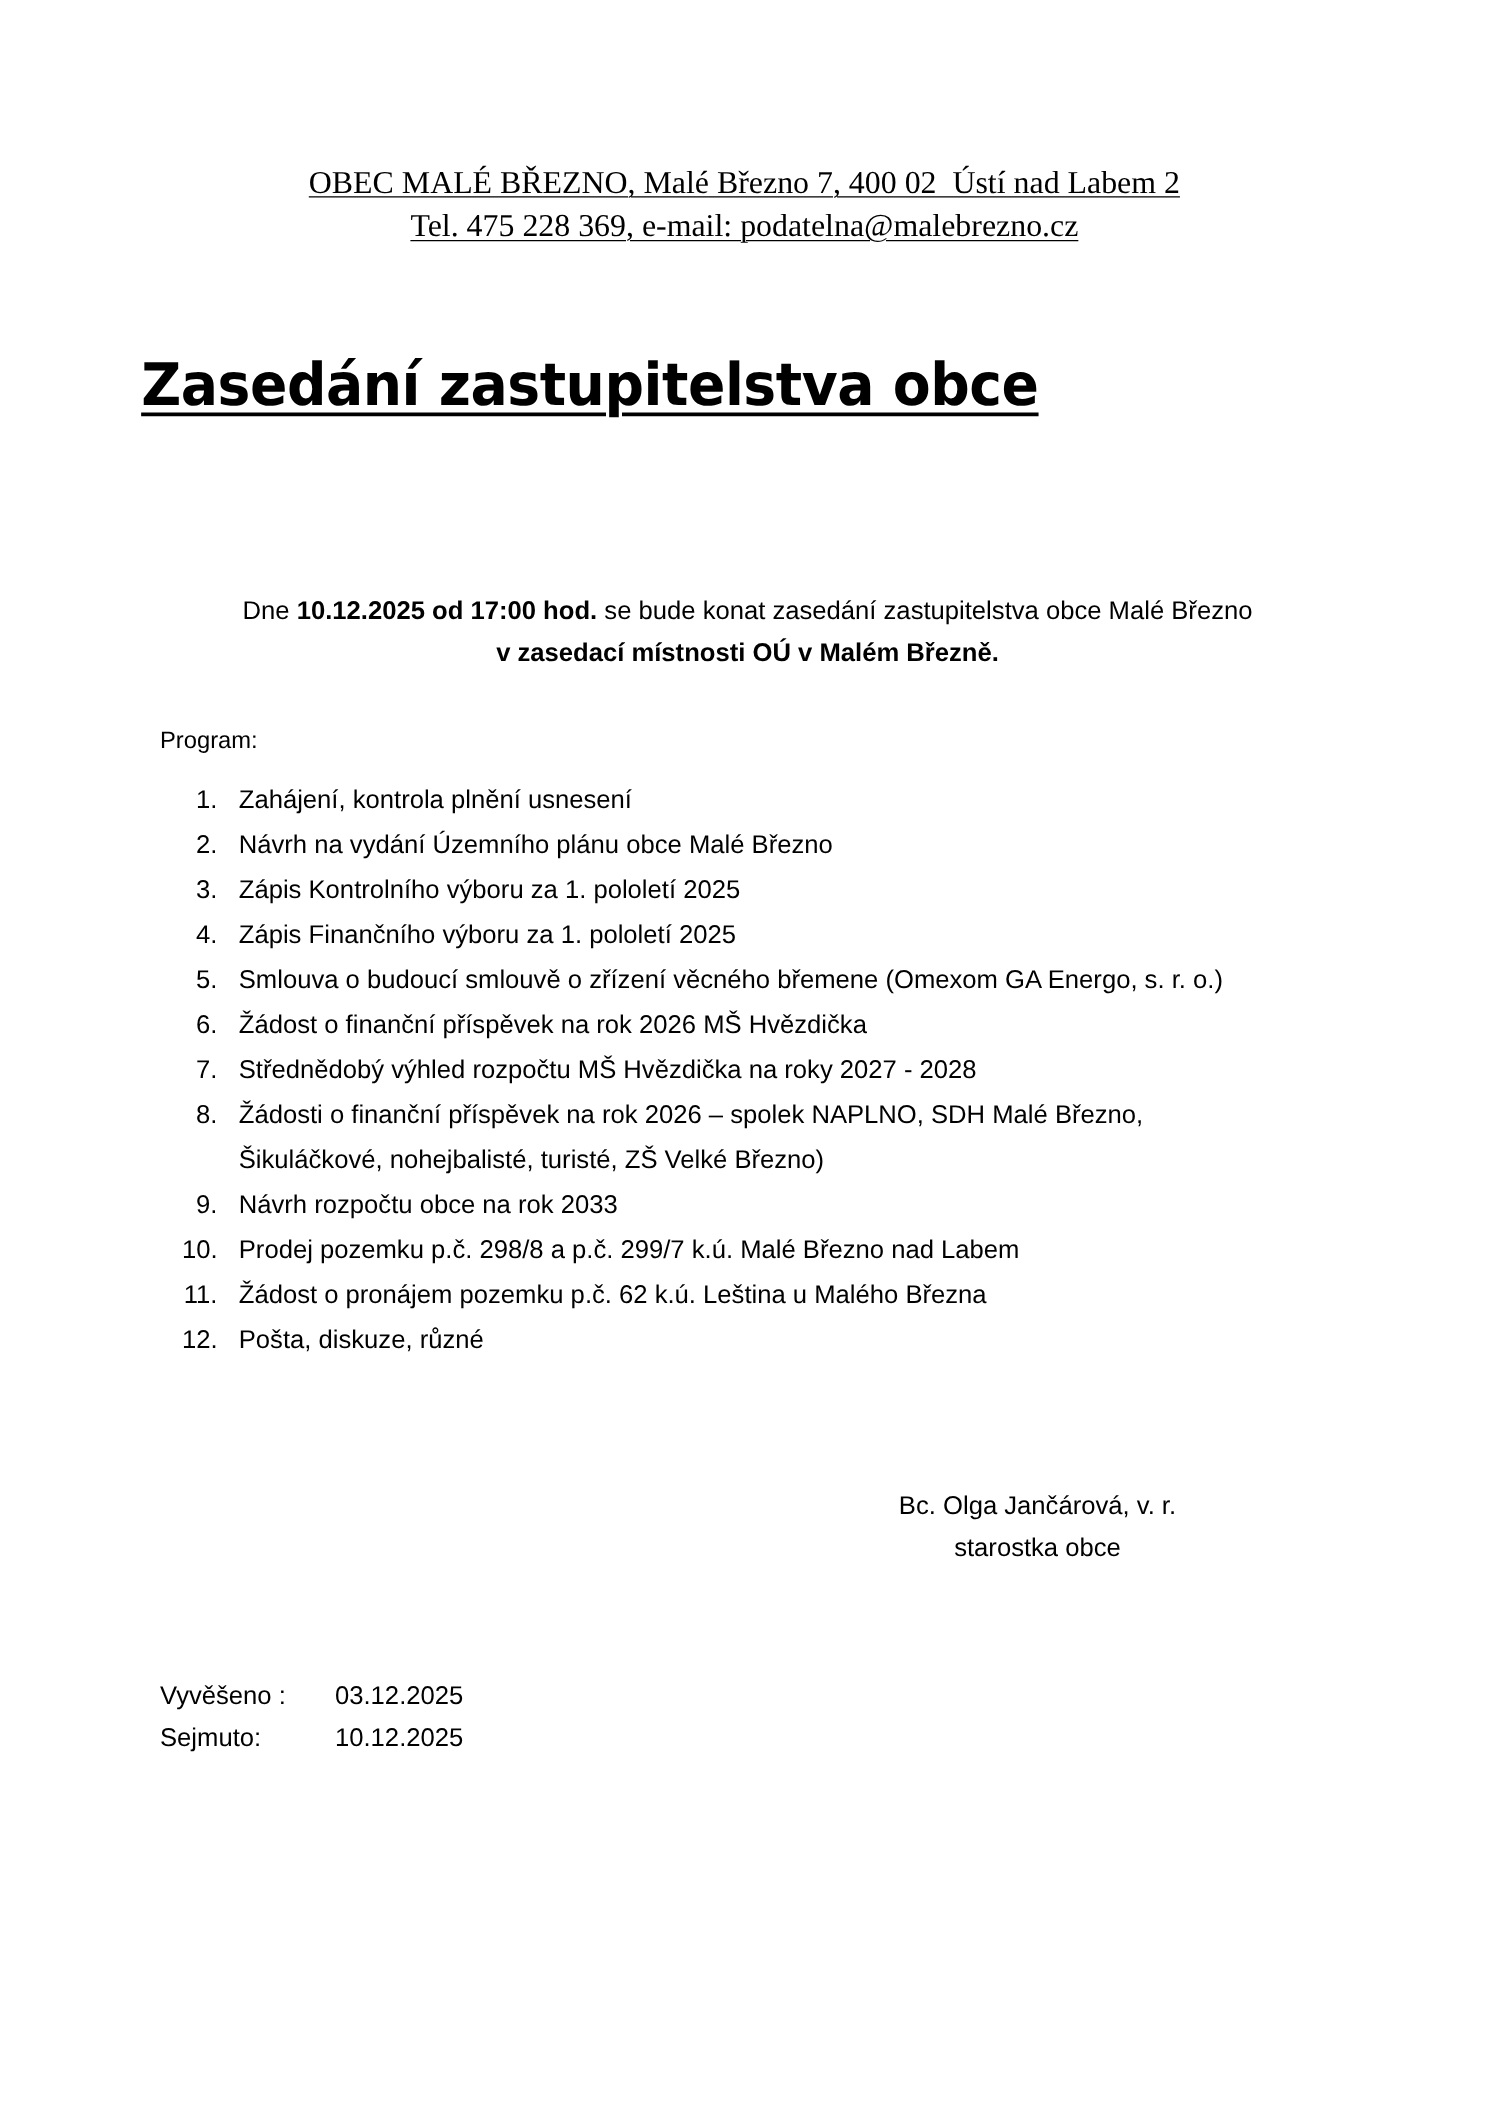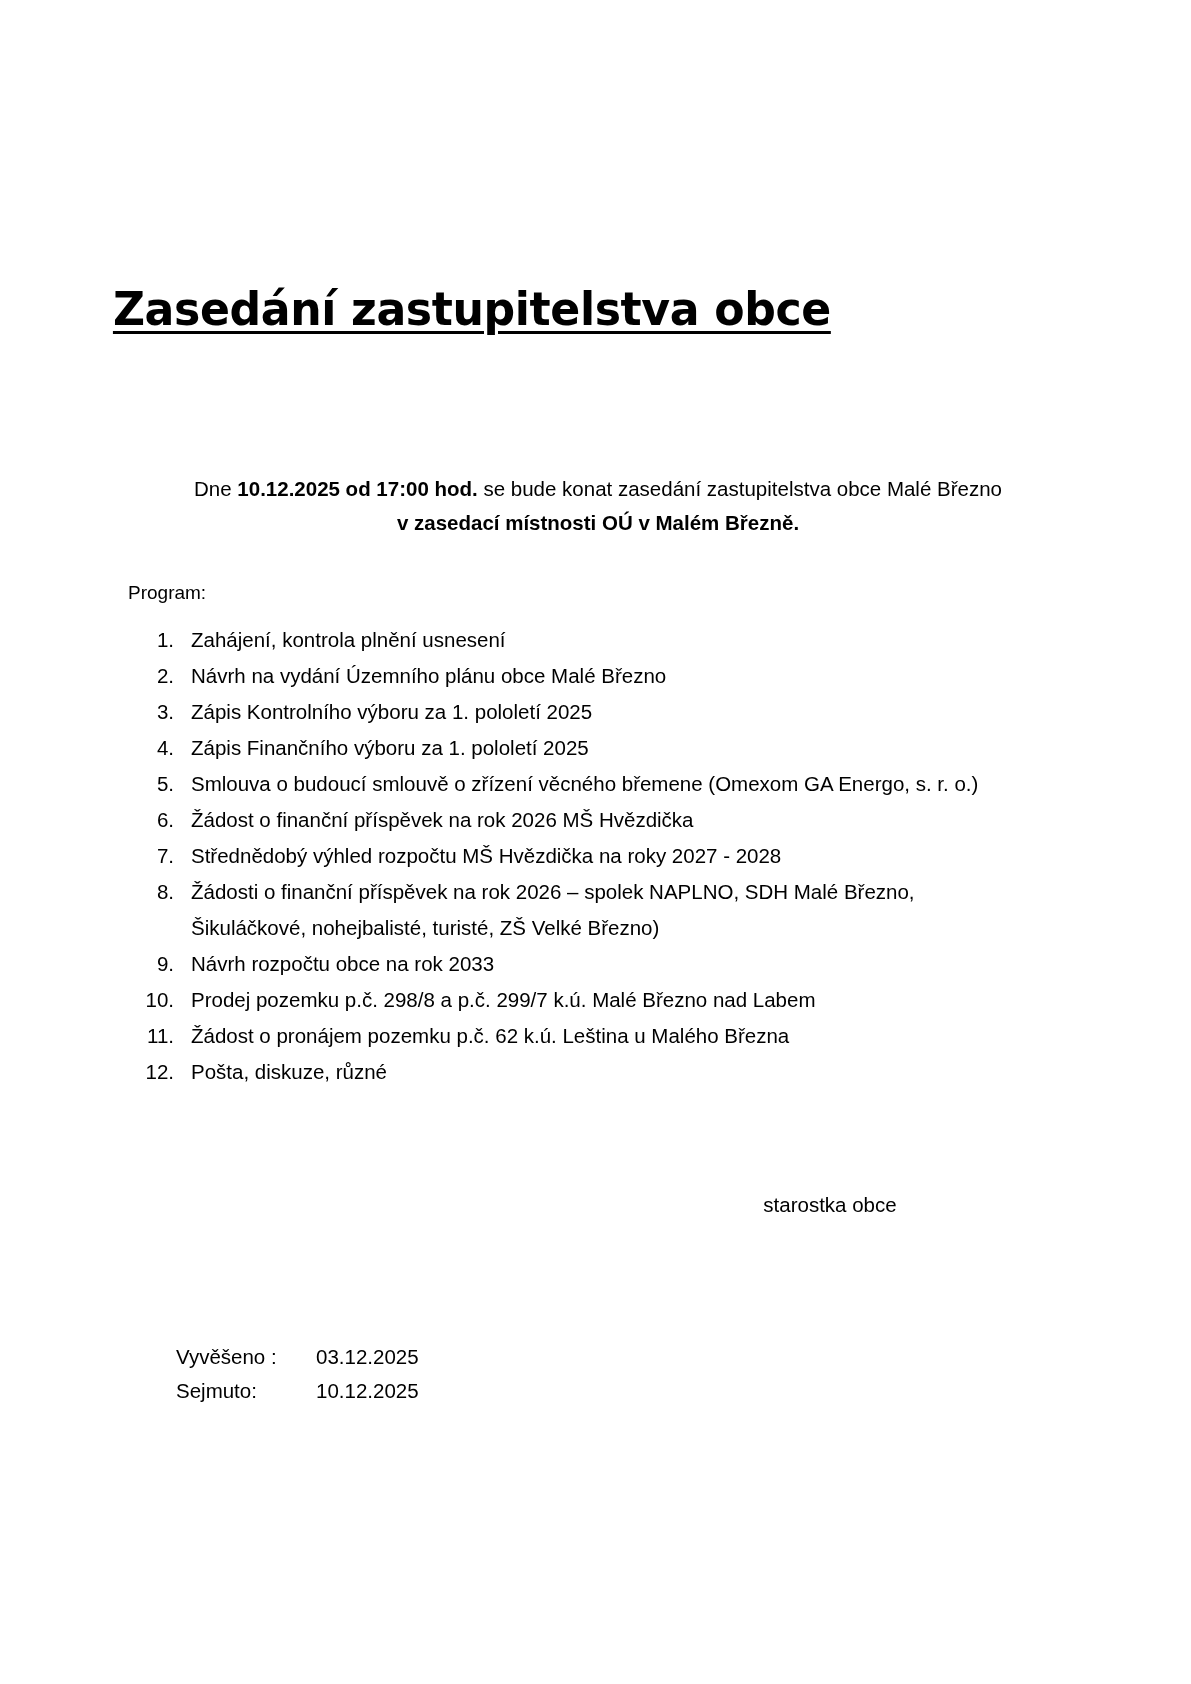--- a/index.html
+++ b/index.html
@@ -132,28 +132,32 @@
 
   
   .footer-dates {
     position: absolute;
     left: 128px;
     top: 1340px;
     font-size: 20.5px;
     line-height: 34px;
   }
   .fd-row { display: flex; }
-  .fd-label { width: 140px; flex: 0 0 140px; margin-left: 48px; }
+  .fd-label { width: 140px; flex: 0 0 140px; }
   .fd-value { flex: 0 0 auto; }
 </style>
 </head>
 <body>
 
 <div class="page">
 
+  <div class="letterhead">
+    <span class="lh-line"><span class="u">OBEC MALÉ BŘEZNO, Malé Březno 7, 400 02  Ústí nad Labem 2</span></span>
+    <span class="lh-line"><span class="u">Tel. 475 228 369, e-mail: podatelna@malebrezno.cz</span></span>
+  </div>
 
   <div class="doc-title">
     <span>Zasedání zastupitelstva obce</span>
   </div>
 
   <div class="intro">
     <span>Dne </span><span class="bold">10.12.2025 od 17:00 hod.</span><span> se bude konat zasedání zastupitelstva obce Malé Březno</span>
     <span class="l2">v zasedací místnosti OÚ v Malém Březně.</span>
   </div>
 
@@ -218,20 +222,21 @@
 
     <div class="prog-item">
       <span class="prog-num">12.</span>
       <span class="prog-text">Pošta, diskuze, různé</span>
     </div>
 
 
   </div>
 
   <div class="signature">
+    <span class="sig-line">Bc. Olga Jančárová, v. r.</span>
     <span class="sig-line">starostka obce</span>
   </div>
 
   <div class="footer-dates">
     <div class="fd-row">
       <span class="fd-label">Vyvěšeno :</span>
       <span class="fd-value">03.12.2025</span>
     </div>
     <div class="fd-row">
       <span class="fd-label">Sejmuto:</span>

